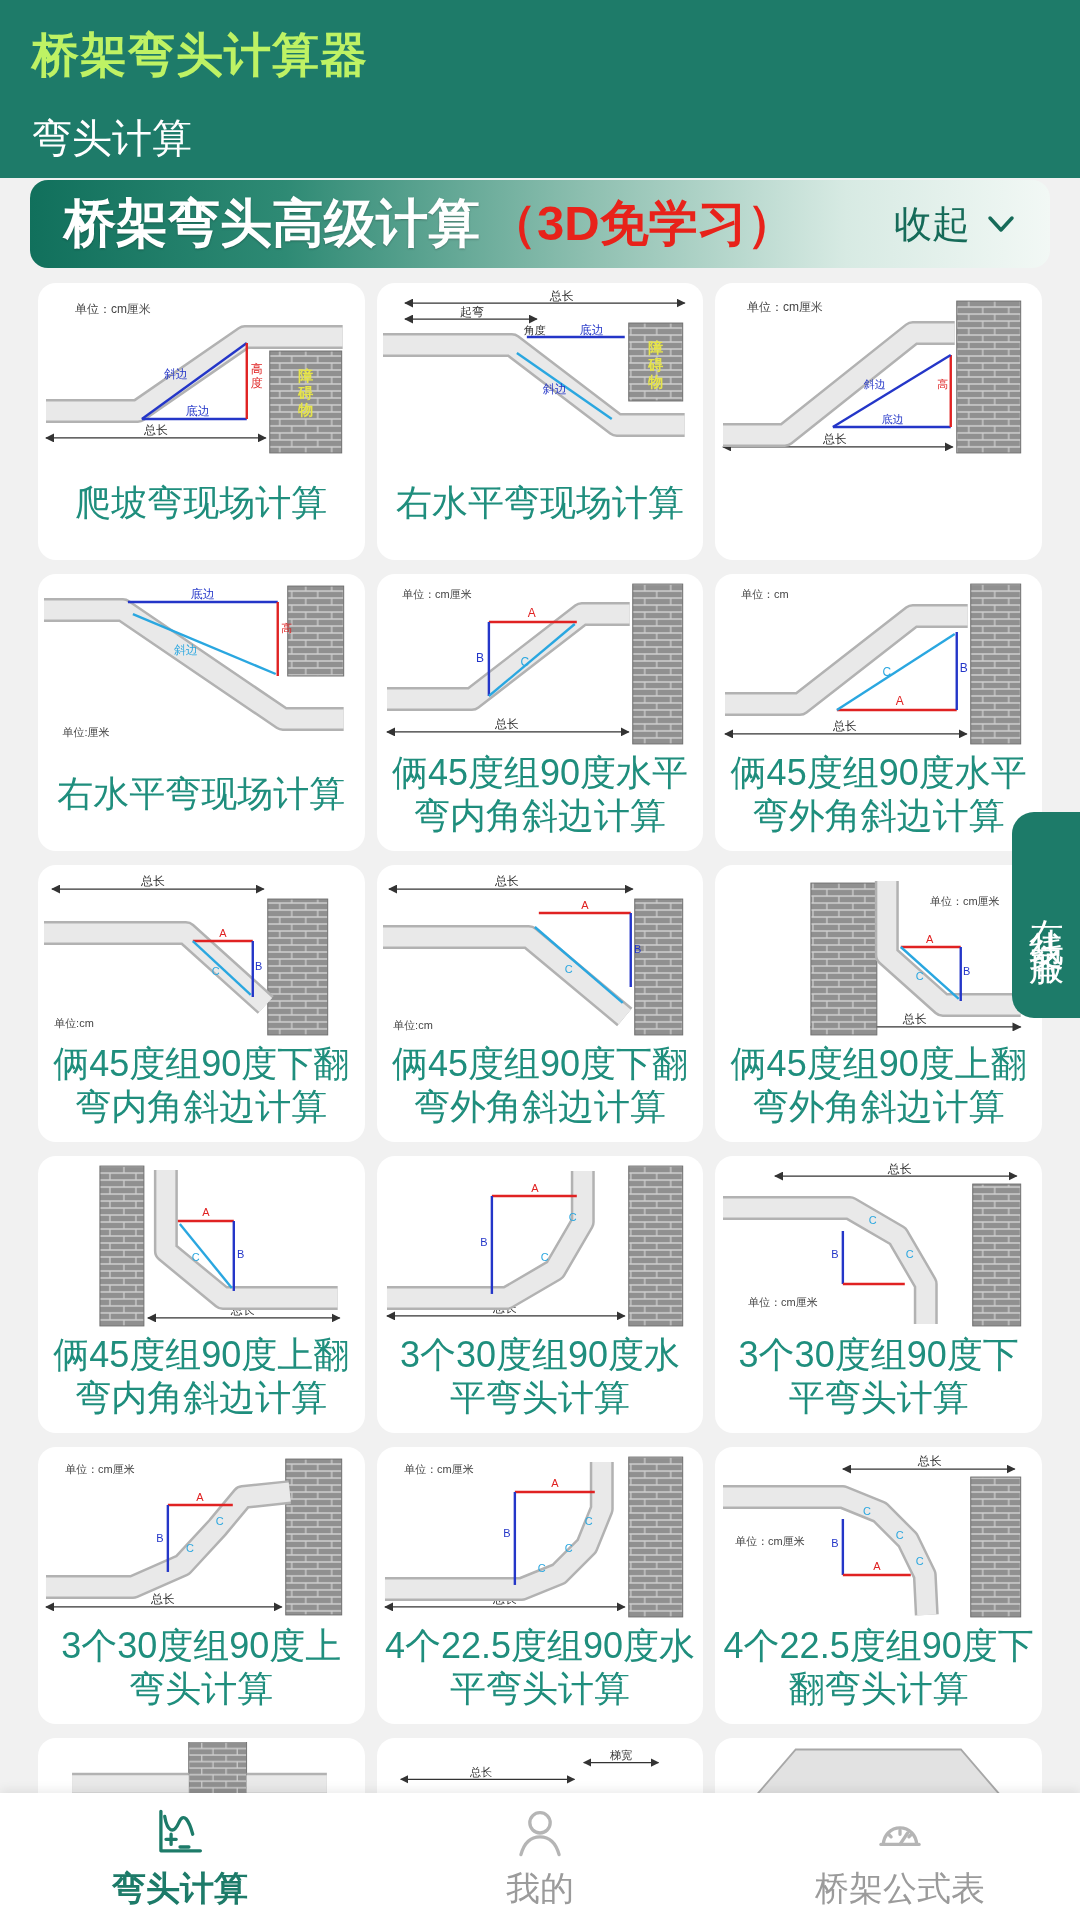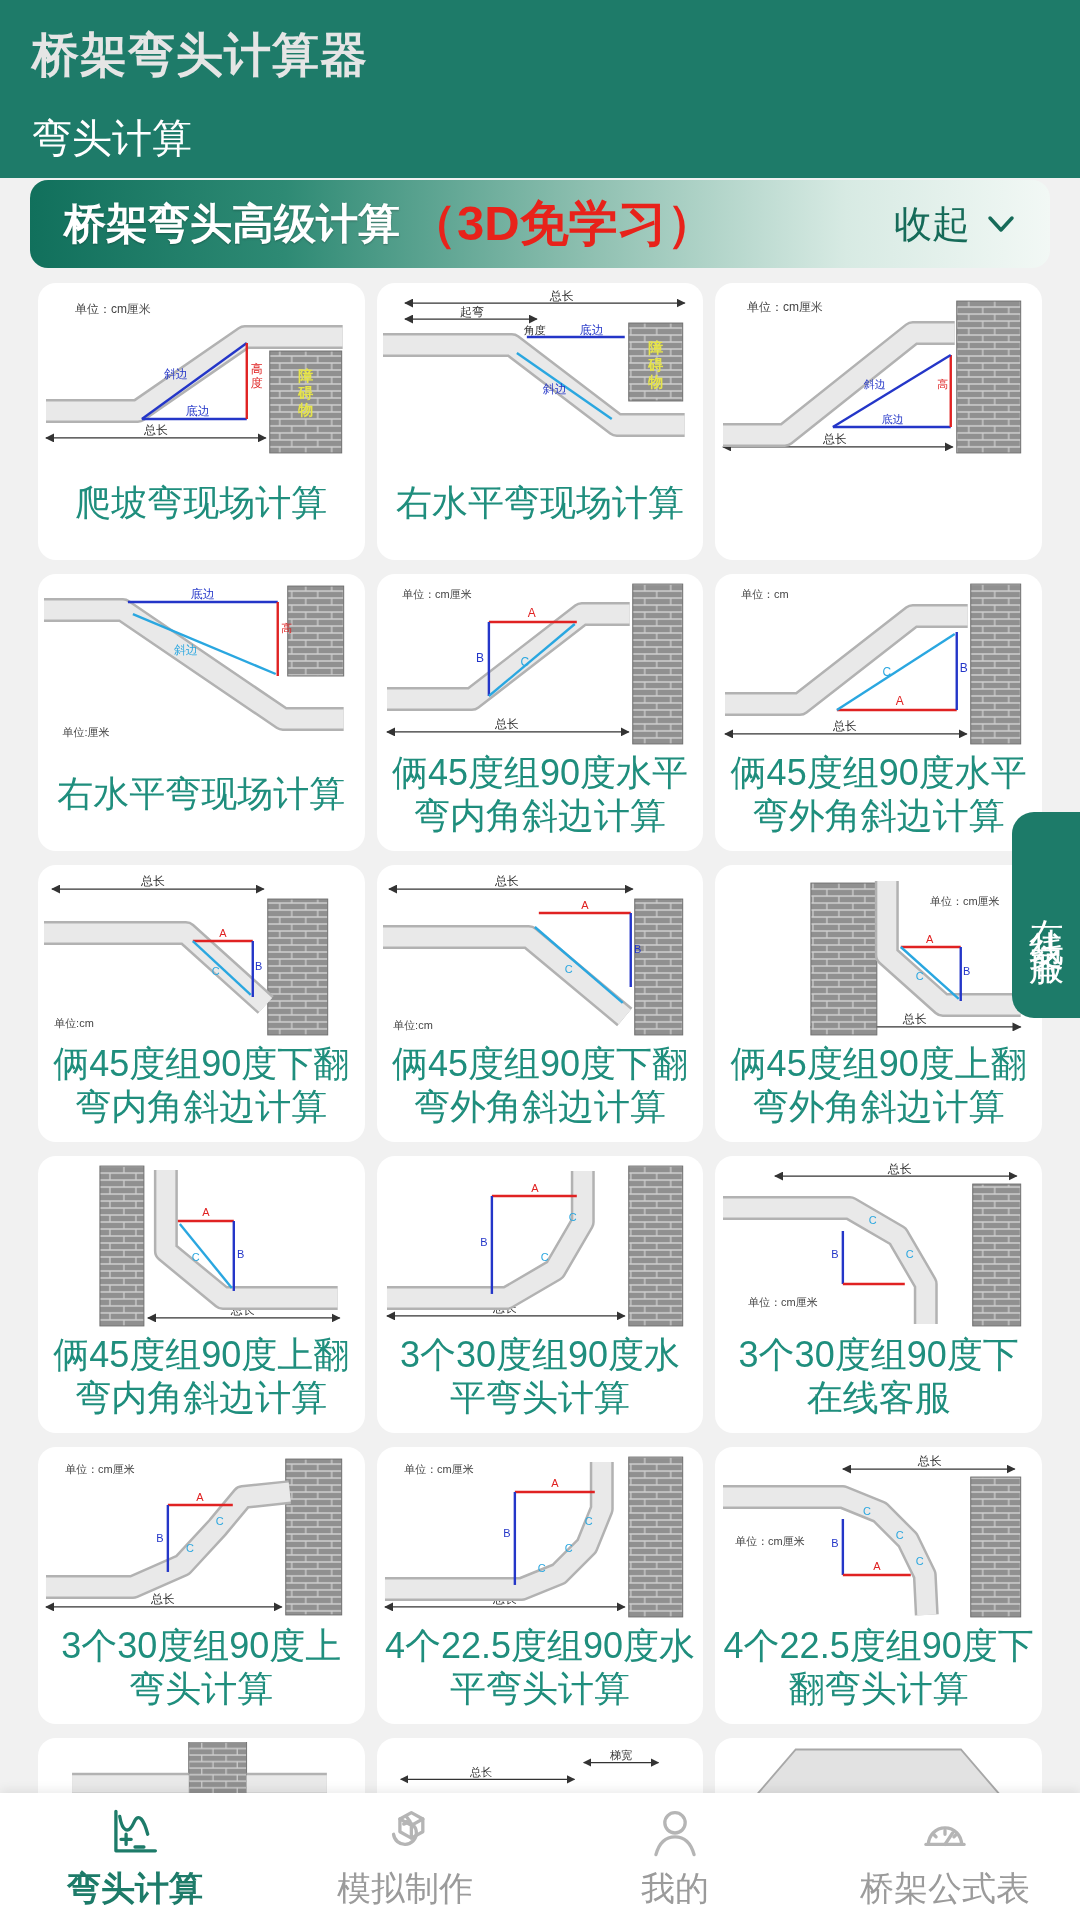--- a/index.html
+++ b/index.html
@@ -1,28 +1,28 @@
 <!DOCTYPE html>
 <html><head>
 <meta charset="utf-8">
 <style>
   html,body{margin:0;padding:0;background:#4a4a4a;}
   .screen{position:relative;width:1080px;height:1920px;background:#f1f1f1;overflow:hidden;
           font-family:"Liberation Sans","DejaVu Sans",sans-serif;}
 
   
   .hdr{height:178px;background:#1e7b69;padding:24px 32px 0;box-sizing:border-box;}
-  .app-title{color:#e5e5e5;font-size:47px;font-weight:bold;letter-spacing:1px;}
+  .app-title{color:#bef264;font-size:47px;font-weight:bold;letter-spacing:1px;}
   .app-sub{color:#fff;font-size:40px;margin-top:24px;}
 
   
   .section-bar{margin:2px 30px 0;height:88px;border-radius:18px;
      background:linear-gradient(90deg,#11705c 0%,#2e8a74 25%,#8fc0b1 55%,#d7eae3 80%,#f2f8f5 100%);
      display:flex;align-items:center;padding:0 34px;box-sizing:border-box;}
-  .sec-title{color:#fff;font-size:42px;font-weight:bold;text-shadow:0 1px 2px rgba(0,0,0,.25);text-align:center;}
+  .sec-title{color:#fff;font-size:52px;font-weight:bold;text-shadow:0 1px 2px rgba(0,0,0,.25);text-align:center;}
   .sec-red{color:#e8221a;font-size:49px;font-weight:bold;margin-left:8px;}
   .sec-spacer{flex:1;}
   .collapse{color:#166b59;font-size:38px;margin-right:16px;}
   .chev{width:30px;height:22px;}
 
   
   .grid{display:grid;grid-template-columns:repeat(3,1fr);gap:14px 12px;margin:15px 38px 0;}
   .card{background:#fff;border-radius:18px;height:277px;display:flex;flex-direction:column;overflow:hidden;}
   .thumb{width:100%;height:168px;margin-top:6px;}
   .card-label{flex:1;display:flex;align-items:center;justify-content:center;text-align:center;
@@ -276,21 +276,21 @@
           <polyline points="8,42 135,42 183,70 211,118 211,158" fill="none" stroke="#b2b2b2" stroke-width="24" stroke-linejoin="round"></polyline>
           <polyline points="8,42 135,42 183,70 211,118 211,158" fill="none" stroke="#e9e9e9" stroke-width="19" stroke-linejoin="round"></polyline>
           <line x1="128" y1="65" x2="128" y2="118" stroke="#2436c8" stroke-width="2.4"></line>
           <line x1="128" y1="118" x2="190" y2="118" stroke="#e02222" stroke-width="2.4"></line>
           <text x="120" y="92" font-size="11" fill="#2436c8" text-anchor="middle">B</text>
           <text x="158" y="58" font-size="11" fill="#2aa7e0" text-anchor="middle">C</text>
           <text x="195" y="92" font-size="11" fill="#2aa7e0" text-anchor="middle">C</text>
           <text x="68" y="140" font-size="11" fill="#444" text-anchor="middle">单位：cm厘米</text>
         </svg>
     <div class="card-label">3个30度组90度下
-在线客服</div>
+平弯头计算</div>
   </div>
       <div class="card">
     <svg class="thumb" preserveAspectRatio="xMidYMid meet" viewBox="0 0 327 160">
           <line x1="8" y1="150" x2="244" y2="150" stroke="#333" stroke-width="1.3" marker-start="url(#mA)" marker-end="url(#mA)"></line>
           <text x="125" y="146" font-size="12" fill="#333" text-anchor="middle">总长</text>
           <rect x="248" y="2" width="56" height="156" fill="url(#brick)" stroke="#6f6f6f" stroke-width="1"></rect>
           <polyline points="8,130 95,130 145,108 180,70 205,40 252,35" fill="none" stroke="#b2b2b2" stroke-width="24" stroke-linejoin="round"></polyline>
           <polyline points="8,130 95,130 145,108 180,70 205,40 252,35" fill="none" stroke="#e9e9e9" stroke-width="19" stroke-linejoin="round"></polyline>
           <line x1="130" y1="48" x2="195" y2="48" stroke="#e02222" stroke-width="2.4"></line>
           <line x1="130" y1="48" x2="130" y2="115" stroke="#2436c8" stroke-width="2.4"></line>
@@ -375,29 +375,20 @@
         <svg class="nav-ico" viewBox="0 0 44 44">
           <path d="M7 5 V36 H38"></path>
           <path d="M10 9 c2 12 7 14 11 5 s8 -2 11 9"></path>
           <path d="M11 27 h8 M15 23 v8"></path>
           <path d="M22 33 h7"></path>
         </svg>
         <span class="nav-label">弯头计算</span>
       </div>
       <div class="nav-item">
         <svg class="nav-ico" viewBox="0 0 44 44">
-          <path d="M27 6 l9 5 v10 l-9 5 -9 -5 v-10 z"></path>
-          <path d="M18 11 l9 5 9 -5 M27 16 v10"></path>
-          <path d="M13 23 a9 9 0 1 0 10 -10"></path>
-          <path d="M23 9 l3 4 -5 2"></path>
-        </svg>
-        <span class="nav-label">模拟制作</span>
-      </div>
-      <div class="nav-item">
-        <svg class="nav-ico" viewBox="0 0 44 44">
           <circle cx="22" cy="14" r="8"></circle>
           <path d="M7 39 c3 -11 9 -14 15 -14 s12 3 15 14"></path>
         </svg>
         <span class="nav-label">我的</span>
       </div>
       <div class="nav-item">
         <svg class="nav-ico" viewBox="0 0 44 44">
           <path d="M9 31 a13 13 0 0 1 26 0"></path>
           <path d="M7 31 h30"></path>
           <path d="M22 31 l6 -9"></path>

